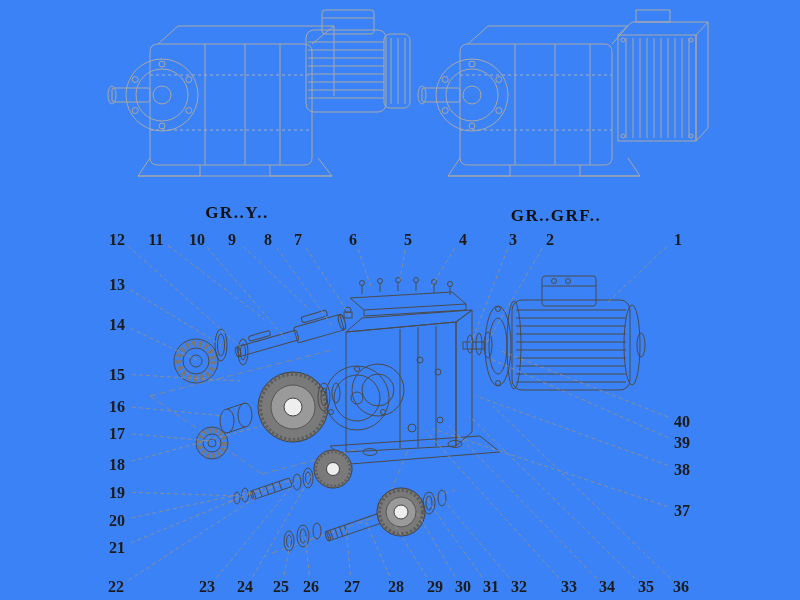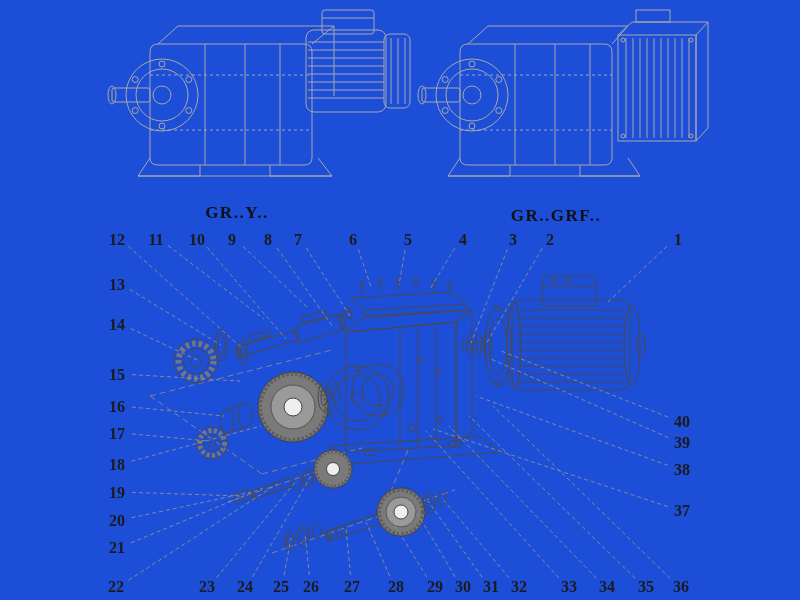--- a/index.html
+++ b/index.html
@@ -1,16 +1,16 @@
 <!DOCTYPE html>
 <html><head>
 <meta charset="utf-8">
 <style>
   html,body{margin:0;padding:0;background:#ffffff;}
-  .stage{position:relative;width:800px;height:600px;background:#1d4ed8;overflow:hidden;
+  .stage{position:relative;width:800px;height:600px;background:#3b82f6;overflow:hidden;
          font-family:"Liberation Serif", serif;}
   svg{display:block;}
   .variant-title{font-family:"Liberation Serif", serif;font-weight:bold;font-size:17px;
                  fill:#111111;letter-spacing:1.5px;text-anchor:middle;}
   .callout-labels text{font-family:"Liberation Serif", serif;font-weight:bold;font-size:16px;
                  fill:#1b1b1b;text-anchor:middle;dominant-baseline:central;}
   .callout-lines line{stroke:#909090;stroke-width:0.9;stroke-dasharray:4 3;fill:none;}
   .ghost{stroke:#a8a8a8;fill:none;stroke-width:1;}
   .ghost-dash{stroke:#bdbdbd;fill:none;stroke-width:0.8;stroke-dasharray:3 3;}
   .ink{stroke:#4a4a4a;fill:none;stroke-width:1;}

